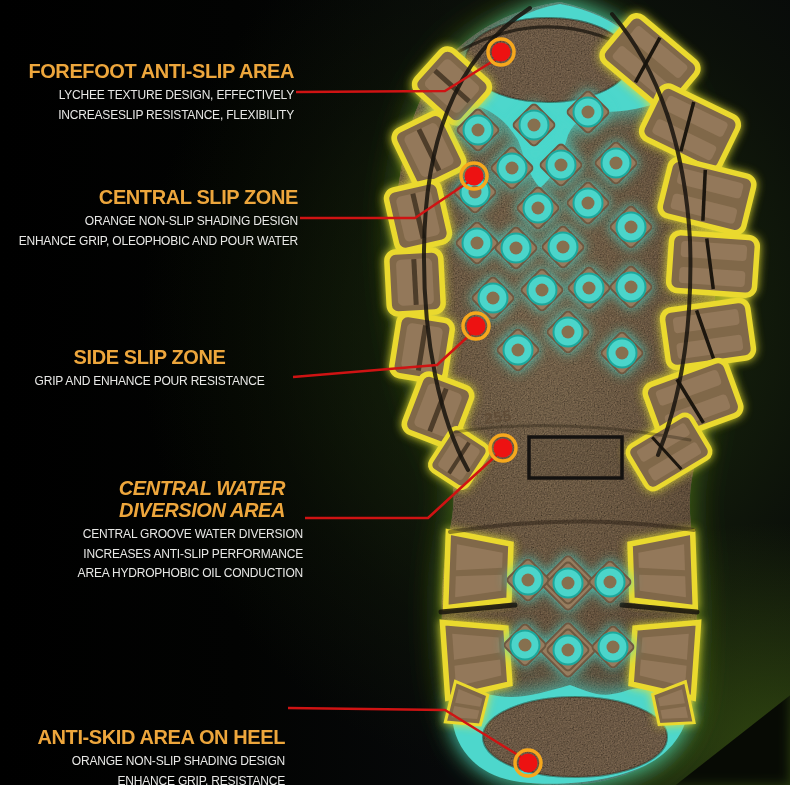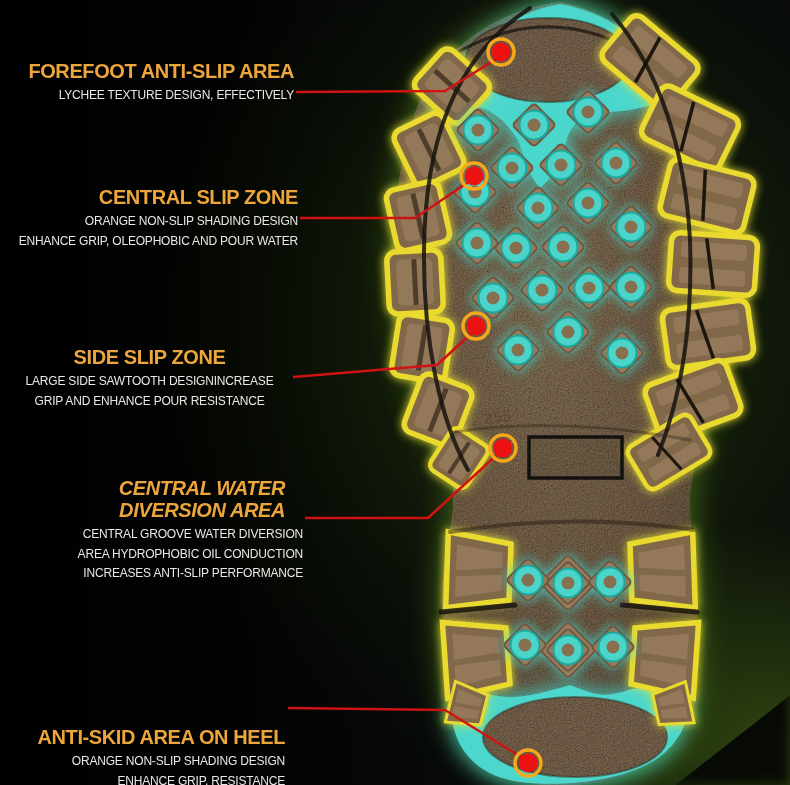--- a/index.html
+++ b/index.html
@@ -215,40 +215,40 @@
       <use href="#dot" transform="translate(474,176)"></use>
       <use href="#dot" transform="translate(476,326)"></use>
       <use href="#dot" transform="translate(503,448)"></use>
       <use href="#dot" transform="translate(528,763)"></use>
     </g>
   </svg>
 
   <div class="ann ann-center" style="left:12px;top:60px;width:282px;">
     <div class="title">FOREFOOT ANTI-SLIP AREA</div>
     <div class="line">LYCHEE TEXTURE DESIGN, EFFECTIVELY</div>
+    <div class="line">INCREASESLIP RESISTANCE, FLEXIBILITY</div>
   </div>
 
   <div class="ann ann-right" style="left:0px;top:186px;width:298px;">
     <div class="title">CENTRAL SLIP ZONE</div>
     <div class="line">ORANGE NON-SLIP SHADING DESIGN</div>
     <div class="line">ENHANCE GRIP, OLEOPHOBIC AND POUR WATER</div>
   </div>
 
   <div class="ann ann-right" style="left:4px;top:346px;width:291px;text-align:center;">
     <div class="title">SIDE SLIP ZONE</div>
-    <div class="line">LARGE SIDE SAWTOOTH DESIGNINCREASE</div>
     <div class="line">GRIP AND ENHANCE POUR RESISTANCE</div>
   </div>
 
   <div class="ann ann-right" style="left:0px;top:477px;width:303px;">
     <div class="title t-pad" style="margin-bottom:0;">CENTRAL WATER</div>
     <div class="title t-pad">DIVERSION AREA</div>
     <div class="line">CENTRAL GROOVE WATER DIVERSION</div>
+    <div class="line">INCREASES ANTI-SLIP PERFORMANCE</div>
     <div class="line">AREA HYDROPHOBIC OIL CONDUCTION</div>
-    <div class="line">INCREASES ANTI-SLIP PERFORMANCE</div>
   </div>
 
   <div class="ann ann-right" style="left:0px;top:680px;width:285px;margin-top:46px;">
     <div class="title">ANTI-SKID AREA ON HEEL</div>
     <div class="line">ORANGE NON-SLIP SHADING DESIGN</div>
     <div class="line">ENHANCE GRIP, RESISTANCE</div>
     <div class="line">AND POUR WATER</div>
   </div>
 
   <div class="corner-shade"></div>

